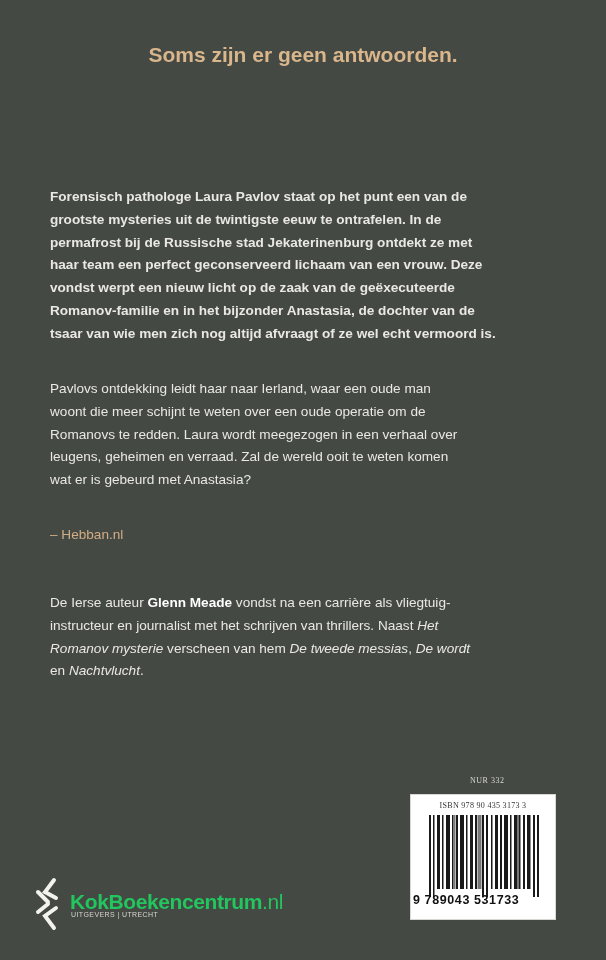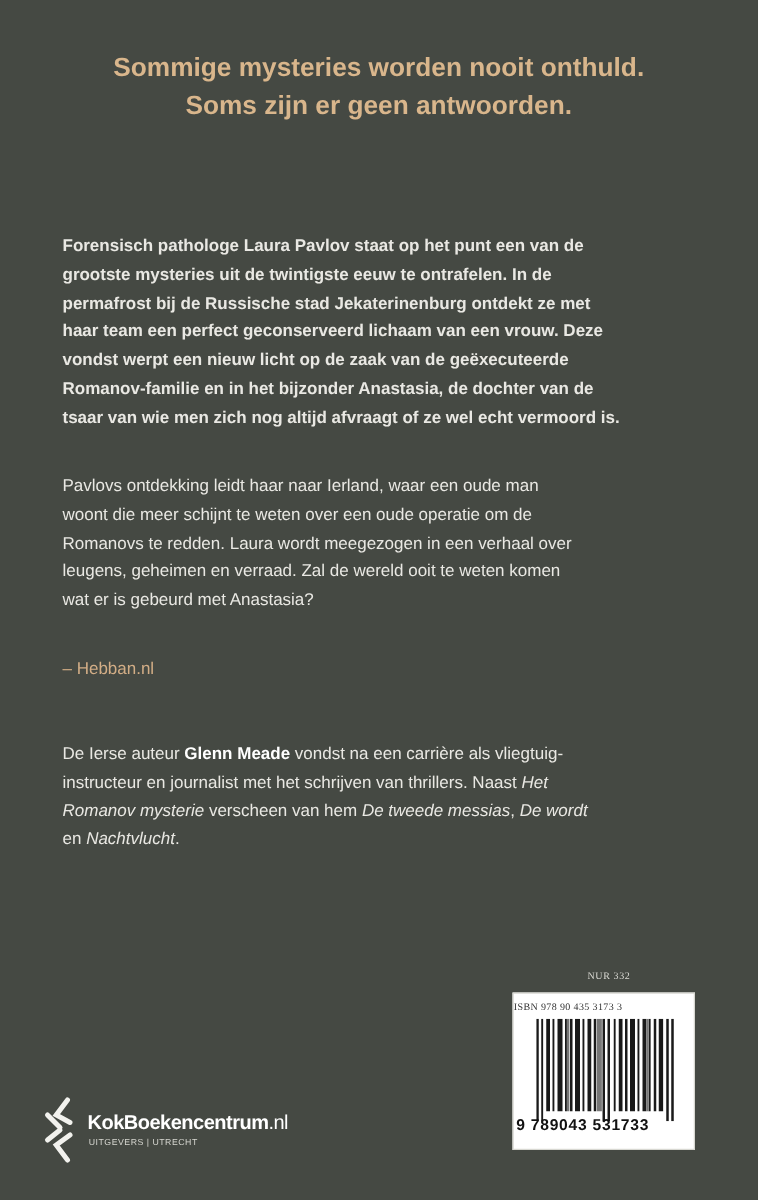--- a/index.html
+++ b/index.html
@@ -67,21 +67,21 @@
       width: 144px;
       height: 124px;
       background: #ffffff;
       border: 1px solid #d8d8d2;
     }
     .isbn-text {
       position: absolute;
       left: 0;
       top: 6px;
       width: 144px;
-      text-align: left;
+      text-align: center;
       font-family: "Liberation Serif", "DejaVu Serif", serif;
       font-size: 8px;
       color: #333;
       letter-spacing: 0.3px;
     }
     .bars {
       position: absolute;
       left: 18px;
       top: 20px;
       width: 112px;
@@ -111,22 +111,22 @@
       position: absolute;
       left: 0;
       top: 0;
       width: 30px;
       height: 56px;
     }
     .pub-name {
       position: absolute;
       left: 36px;
       top: 14px;
-      font-size: 16px;
-      color: #ffffff;
+      font-size: 21px;
+      color: #22c55e;
       letter-spacing: -0.4px;
       white-space: nowrap;
     }
     .pub-name .strong { font-weight: bold; }
     .pub-name .tld { font-weight: normal; }
     .pub-sub {
       position: absolute;
       left: 37px;
       top: 35px;
       font-size: 7px;
@@ -134,21 +134,20 @@
       letter-spacing: 0.4px;
       white-space: nowrap;
     }
   </style>
 </head>
 <body>
 
 <div>
 
   <div class="tagline">
-    <div>Sommige mysteries worden nooit onthuld.</div>
     <div>Soms zijn er geen antwoorden.</div>
   </div>
 
   <div class="body-text p1">
     <span class="line">Forensisch pathologe Laura Pavlov staat op het punt een van de</span>
     <span class="line">grootste mysteries uit de twintigste eeuw te ontrafelen. In de</span>
     <span class="line">permafrost bij de Russische stad Jekaterinenburg ontdekt ze met</span>
     <span class="line">haar team een perfect geconserveerd lichaam van een vrouw. Deze</span>
     <span class="line">vondst werpt een nieuw licht op de zaak van de geëxecuteerde</span>
     <span class="line">Romanov-familie en in het bijzonder Anastasia, de dochter van de</span>

